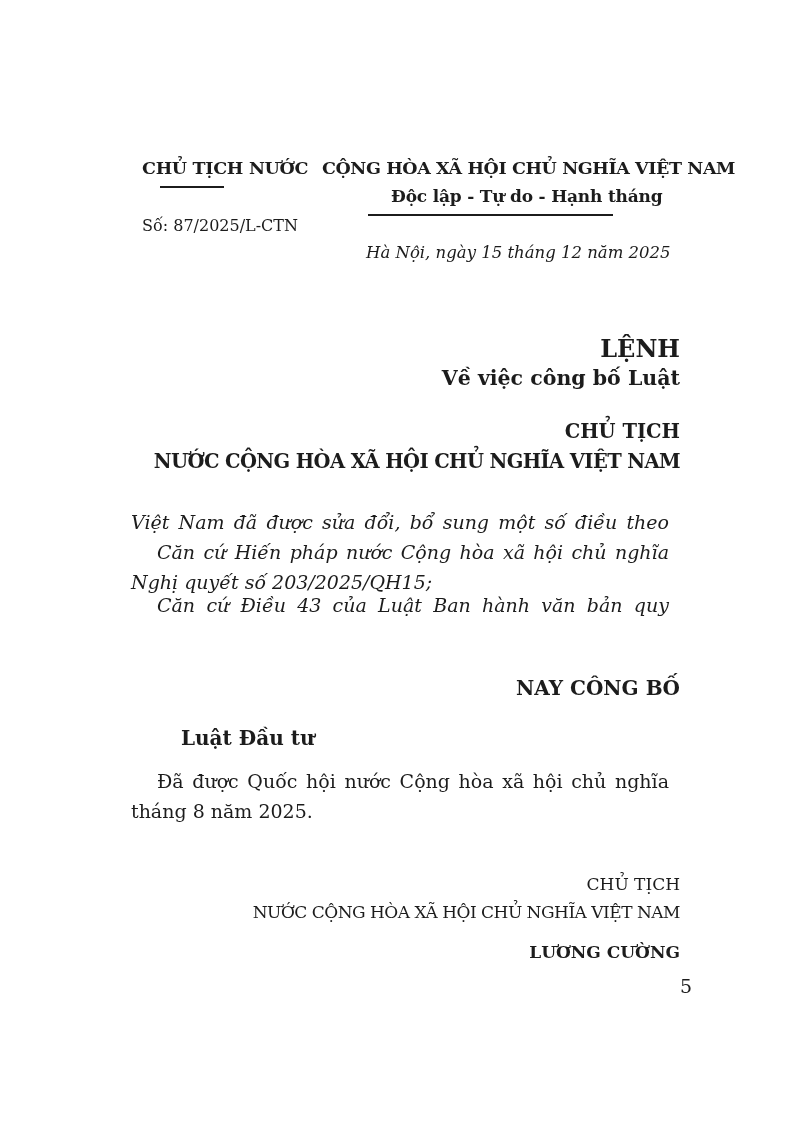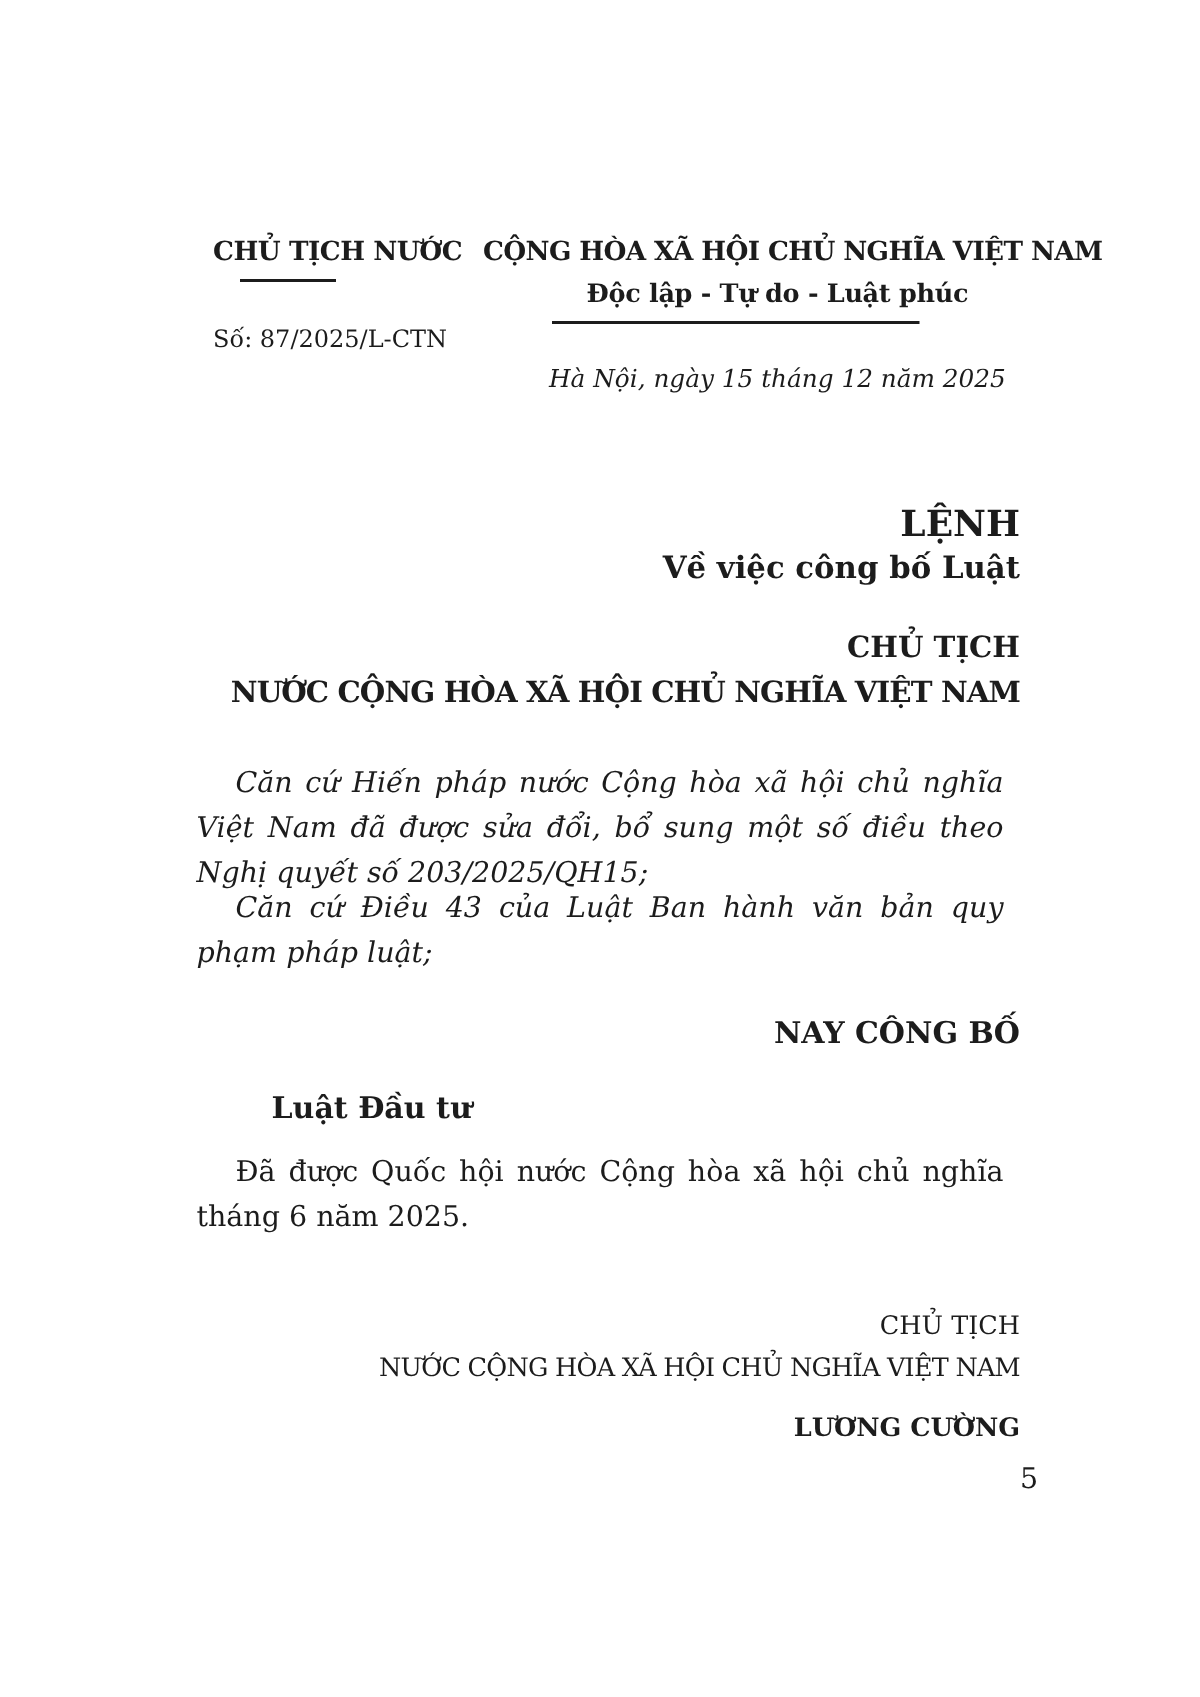--- a/index.html
+++ b/index.html
@@ -66,44 +66,43 @@
   .page-number { left: 656px; top: 975px; font-size: 19px; }
 </style>
 </head>
 <body>
 
 <div class="abs hdr-left-title">CHỦ TỊCH NƯỚC</div>
 <div class="hdr-left-line"></div>
 <div class="abs hdr-number">Số: 87/2025/L-CTN</div>
 
 <div class="abs hdr-right-title">CỘNG HÒA XÃ HỘI CHỦ NGHĨA VIỆT NAM</div>
-<div class="abs hdr-motto">Độc lập - Tự do - Luật phúc</div>
+<div class="abs hdr-motto">Độc lập - Tự do - Hạnh tháng</div>
 <div class="hdr-right-line"></div>
 <div class="abs hdr-date">Hà Nội, ngày 15 tháng 12 năm 2025</div>
 
 <div class="center-block doc-type">LỆNH</div>
 <div class="center-block doc-subject">Về việc công bố Luật</div>
 
 <div class="center-block issuer-1">CHỦ TỊCH</div>
 <div class="center-block issuer-2">NƯỚC CỘNG HÒA XÃ HỘI CHỦ NGHĨA VIỆT NAM</div>
 
 <div class="para italic-para basis-1">
+  <span class="line" style="text-indent:0">Việt Nam đã được sửa đổi, bổ sung một số điều theo</span>
   <span class="line">Căn cứ Hiến pháp nước Cộng hòa xã hội chủ nghĩa</span>
-  <span class="line" style="text-indent:0">Việt Nam đã được sửa đổi, bổ sung một số điều theo</span>
   <span class="line last" style="text-indent:0">Nghị quyết số 203/2025/QH15;</span>
 </div>
 <div class="para italic-para basis-2">
   <span class="line">Căn cứ Điều 43 của Luật Ban hành văn bản quy</span>
-  <span class="line last" style="text-indent:0">phạm pháp luật;</span>
 </div>
 
 <div class="center-block announce">NAY CÔNG BỐ</div>
 <div class="abs law-name">Luật Đầu tư</div>
 <div class="para passage">
   <span class="line">Đã được Quốc hội nước Cộng hòa xã hội chủ nghĩa</span>
-  <span class="line last" style="text-indent:0">tháng 6 năm 2025.</span>
+  <span class="line last" style="text-indent:0">tháng 8 năm 2025.</span>
 </div>
 
 <div class="center-block sig-title-1">CHỦ TỊCH</div>
 <div class="center-block sig-title-2">NƯỚC CỘNG HÒA XÃ HỘI CHỦ NGHĨA VIỆT NAM</div>
 <div class="center-block sig-name">LƯƠNG CƯỜNG</div>
 
 <div class="abs page-number">5</div>
 
 </body></html>

